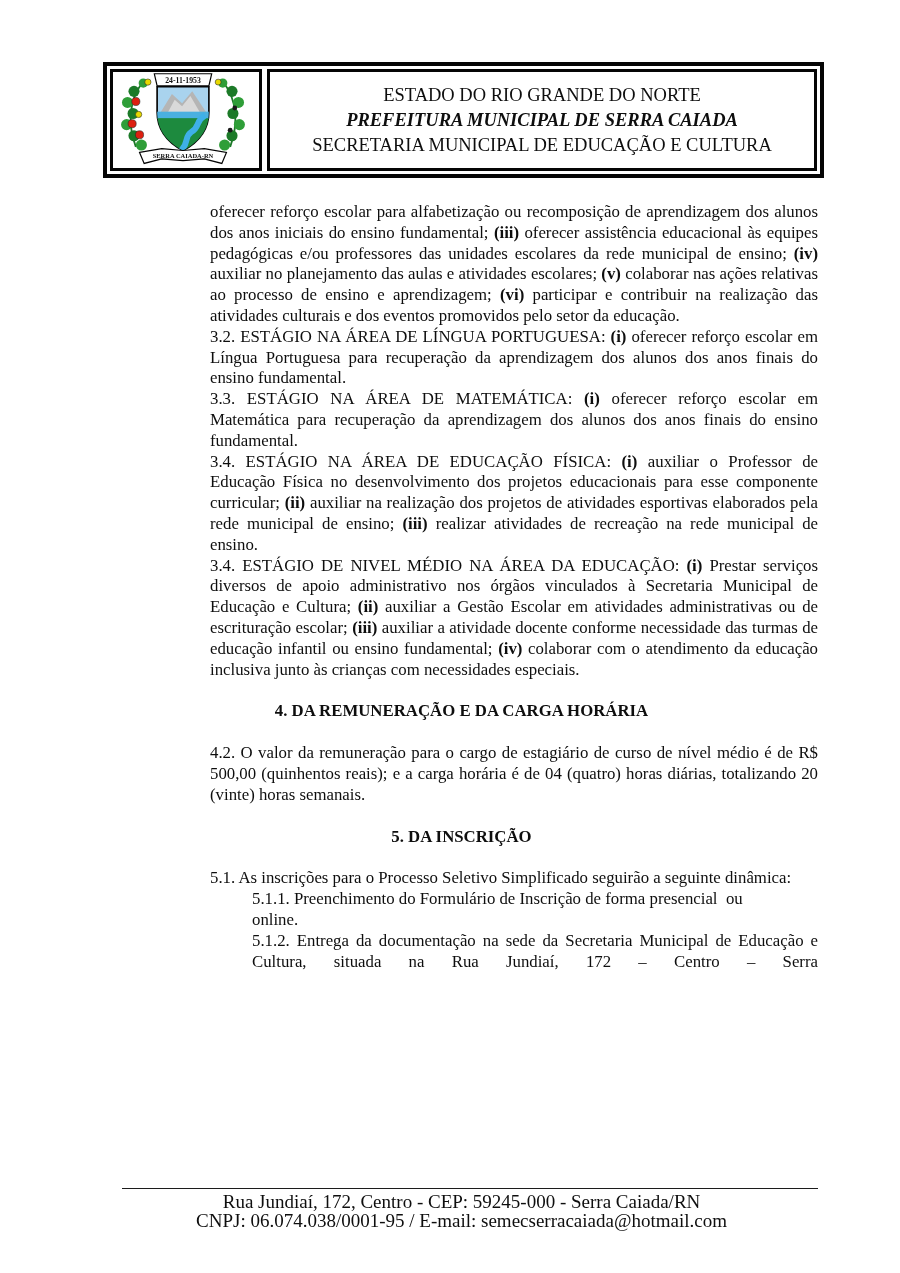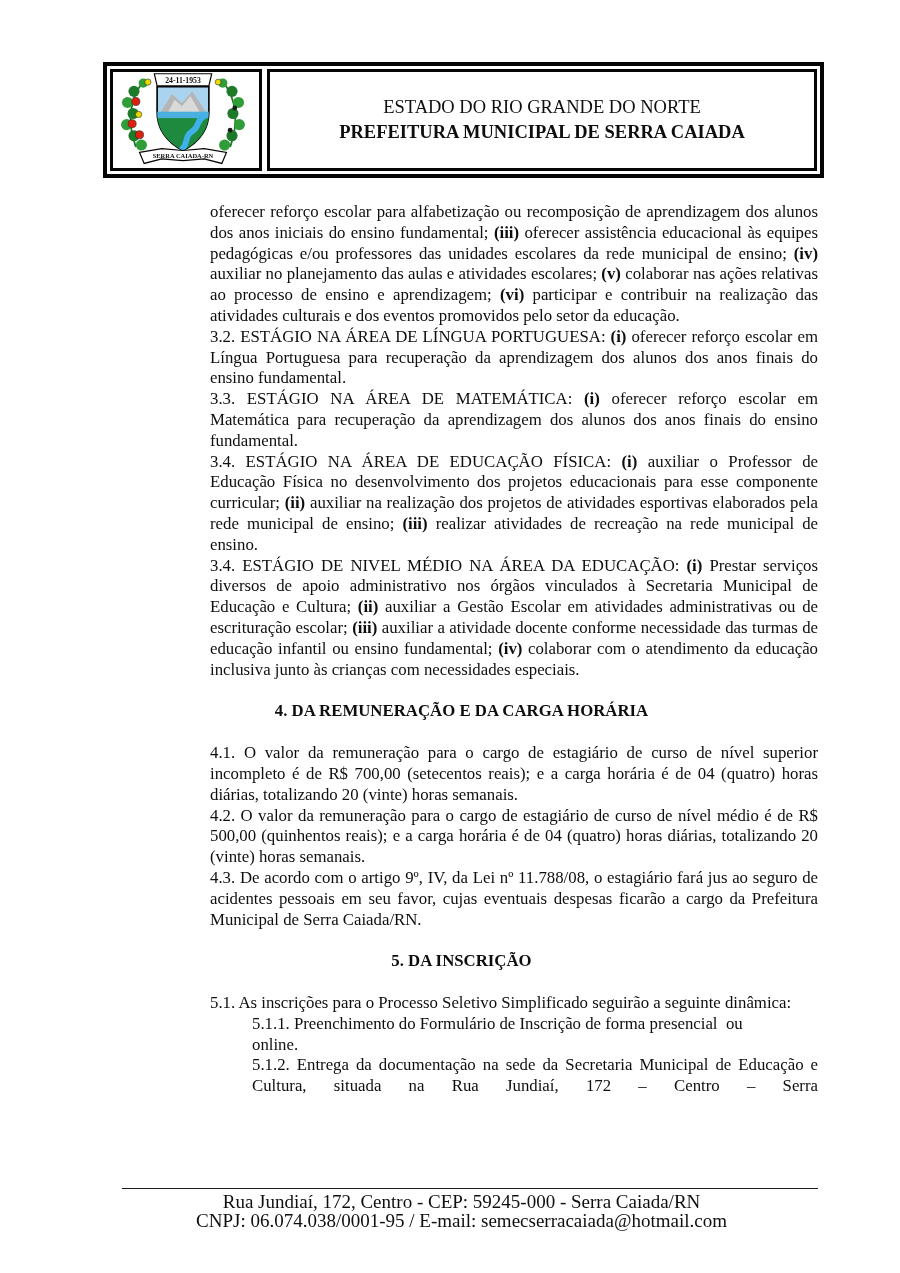--- a/index.html
+++ b/index.html
@@ -20,21 +20,21 @@
   }
   .logo-cell {
     width:152px; border:3px solid #050505;
     display:flex; align-items:center; justify-content:flex-start; background:#fff;
   }
   .text-cell {
     flex:1; border:3px solid #050505; background:#fff;
     display:flex; flex-direction:column; align-items:center; justify-content:center;
     text-align:center; font-size:18.5px; line-height:25px;
   }
-  .text-cell .l2 { font-weight:bold; }
+  .text-cell .l2 { font-weight:bold;font-style:italic; }
 
   
   .body-text {
     position:absolute; left:105px; top:202px; width:713px;
     font-size:16.8px; line-height:20.8px;
   }
   p.para { text-align:justify; margin-left:105px; }
   p.sub  { margin-left:147px; }
   p.pre  { white-space:pre-wrap; }
   p.jlast { text-align-last:justify; }
@@ -110,34 +110,33 @@
 
         <g>
           <path d="M28 88 L52 84 L75 86 L98 84 L122 88 L117 100 L98 95 L75 97 L52 95 L33 100 Z" fill="#ffffff" stroke="#050505" stroke-width="1.3"></path>
           <text x="75" y="94.5" text-anchor="middle" font-size="7" font-weight="bold" fill="#111">SERRA CAIADA-RN</text>
         </g>
       </svg>
     </div>
     <div class="text-cell">
       <div class="l1">ESTADO DO RIO GRANDE DO NORTE</div>
       <div class="l2">PREFEITURA MUNICIPAL DE SERRA CAIADA</div>
+      <div class="l3">SECRETARIA MUNICIPAL DE EDUCAÇÃO E CULTURA</div>
     </div>
   </div>
 
   <div class="body-text">
     <p class="para"><span>oferecer reforço escolar para alfabetização ou recomposição de aprendizagem dos alunos dos anos iniciais do ensino fundamental; </span><span class="b">(iii)</span><span> oferecer assistência educacional às equipes pedagógicas e/ou professores das unidades escolares da rede municipal de ensino; </span><span class="b">(iv)</span><span> auxiliar no planejamento das aulas e atividades escolares; </span><span class="b">(v)</span><span> colaborar nas ações relativas ao processo de ensino e aprendizagem; </span><span class="b">(vi)</span><span> participar e contribuir na realização das atividades culturais e dos eventos promovidos pelo setor da educação.</span></p>
     <p class="para"><span>3.2. ESTÁGIO NA ÁREA DE LÍNGUA PORTUGUESA: </span><span class="b">(i)</span><span> oferecer reforço escolar em Língua Portuguesa para recuperação da aprendizagem dos alunos dos anos finais do ensino fundamental.</span></p>
     <p class="para"><span>3.3. ESTÁGIO NA ÁREA DE MATEMÁTICA: </span><span class="b">(i)</span><span> oferecer reforço escolar em Matemática para recuperação da aprendizagem dos alunos dos anos finais do ensino fundamental.</span></p>
     <p class="para"><span>3.4. ESTÁGIO NA ÁREA DE EDUCAÇÃO FÍSICA: </span><span class="b">(i)</span><span> auxiliar o Professor de Educação Física no desenvolvimento dos projetos educacionais para esse componente curricular; </span><span class="b">(ii)</span><span> auxiliar na realização dos projetos de atividades esportivas elaborados pela rede municipal de ensino; </span><span class="b">(iii)</span><span> realizar atividades de recreação na rede municipal de ensino.</span></p>
     <p class="para"><span>3.4. ESTÁGIO DE NIVEL MÉDIO NA ÁREA DA EDUCAÇÃO: </span><span class="b">(i)</span><span> Prestar serviços diversos de apoio administrativo nos órgãos vinculados à Secretaria Municipal de Educação e Cultura; </span><span class="b">(ii)</span><span> auxiliar a Gestão Escolar em atividades administrativas ou de escrituração escolar; </span><span class="b">(iii)</span><span> auxiliar a atividade docente conforme necessidade das turmas de educação infantil ou ensino fundamental; </span><span class="b">(iv)</span><span> colaborar com o atendimento da educação inclusiva junto às crianças com necessidades especiais.</span></p>
 
     <p class="sec">4. DA REMUNERAÇÃO E DA CARGA HORÁRIA</p>
-    <p class="para">4.1. O valor da remuneração para o cargo de estagiário de curso de nível superior incompleto é de R$ 700,00 (setecentos reais); e a carga horária é de 04 (quatro) horas diárias, totalizando 20 (vinte) horas semanais.</p>
     <p class="para">4.2. O valor da remuneração para o cargo de estagiário de curso de nível médio é de R$ 500,00 (quinhentos reais); e a carga horária é de 04 (quatro) horas diárias, totalizando 20 (vinte) horas semanais.</p>
-    <p class="para">4.3. De acordo com o artigo 9º, IV, da Lei nº 11.788/08, o estagiário fará jus ao seguro de acidentes pessoais em seu favor, cujas eventuais despesas ficarão a cargo da Prefeitura Municipal de Serra Caiada/RN.</p>
 
     <p class="sec">5. DA INSCRIÇÃO</p>
     <p class="para">5.1. As inscrições para o Processo Seletivo Simplificado seguirão a seguinte dinâmica:</p>
     <p class="para sub pre"><span>5.1.1. Preenchimento do Formulário de Inscrição de forma presencial  ou</span><br><span>online.</span></p>
     <p class="para sub jlast">5.1.2. Entrega da documentação na sede da Secretaria Municipal de Educação e Cultura, situada na Rua Jundiaí, 172 – Centro – Serra</p>
   </div>
 
   <div class="footer">
     <div class="rule"></div>
     <div>Rua Jundiaí, 172, Centro - CEP: 59245-000 - Serra Caiada/RN</div>

